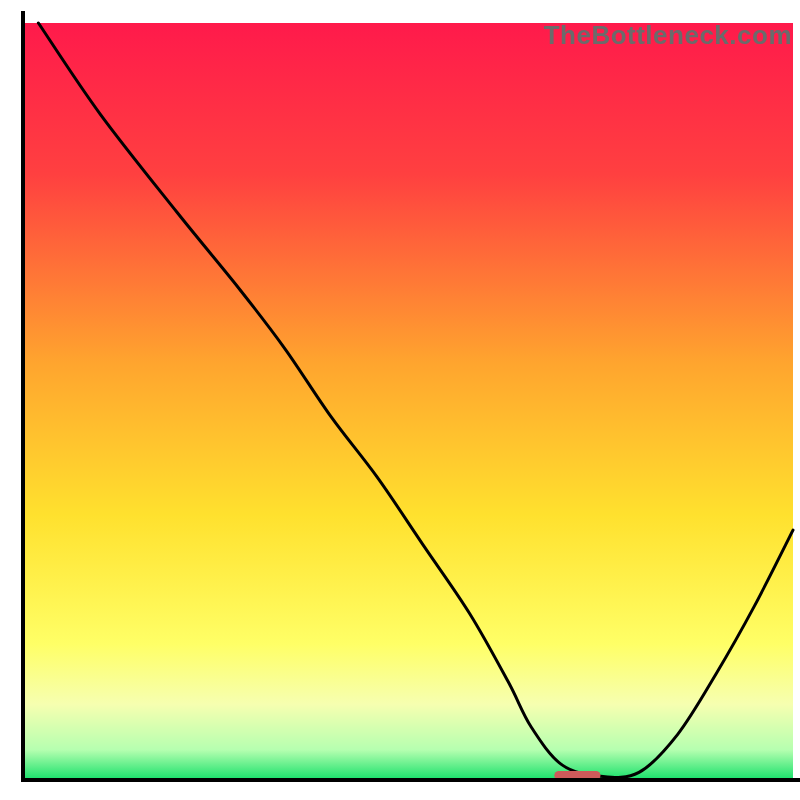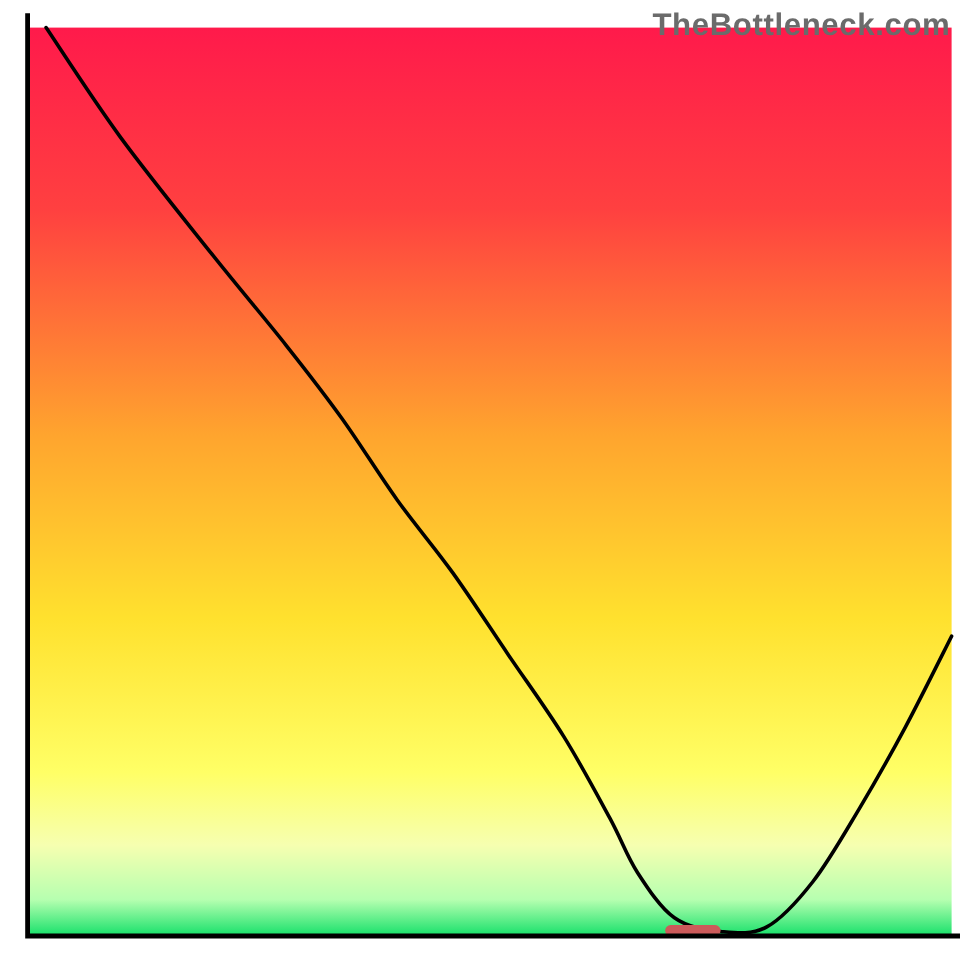--- a/index.html
+++ b/index.html
@@ -10,21 +10,21 @@
     background: #ffffff;
     overflow: hidden;
   }
   .chart-container {
     position: relative;
     width: 800px;
     height: 800px;
   }
   .watermark {
     position: absolute;
-    top: 5px;
+    top: 20px;
     right: 8px;
     font-family: Arial, Helvetica, sans-serif;
     font-size: 26px;
     font-weight: bold;
     color: #6b6b6b;
     letter-spacing: 0.5px;
     z-index: 10;
   }
   svg {
     display: block;

